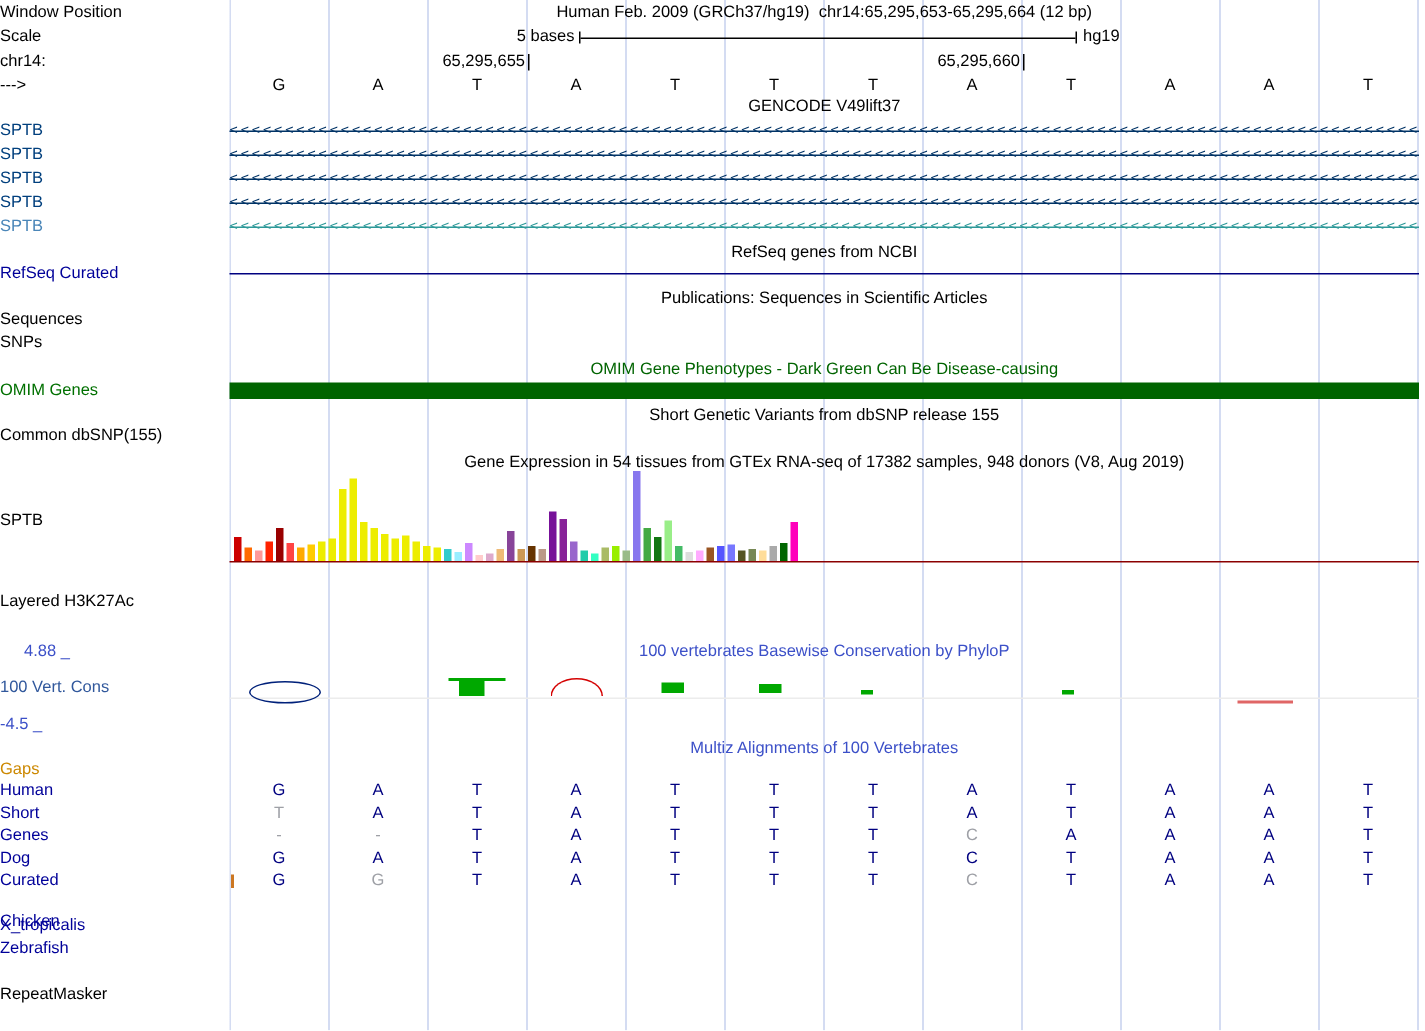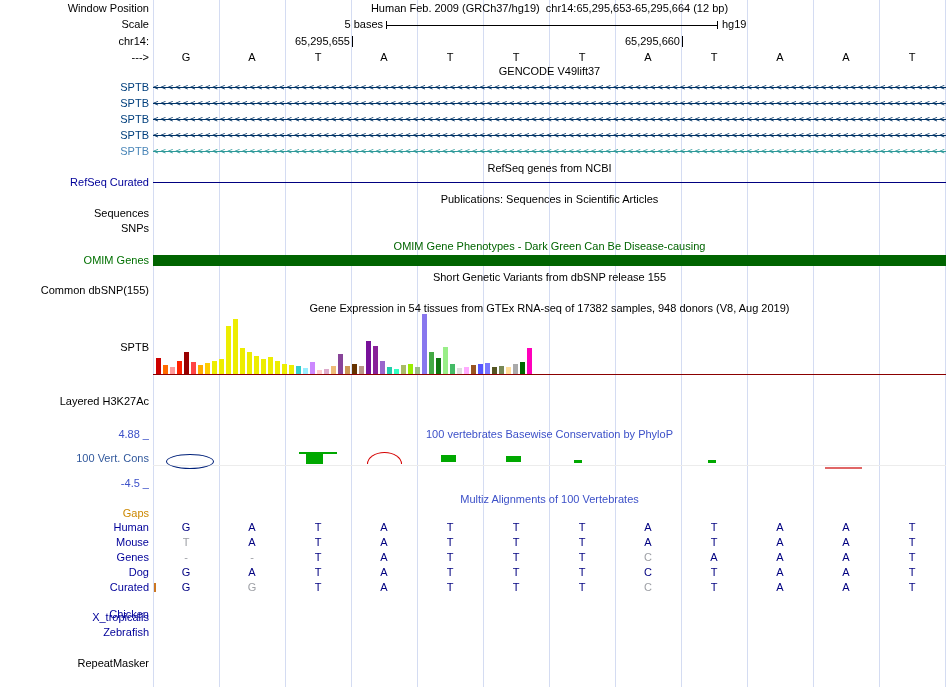--- a/index.html
+++ b/index.html
@@ -1,20 +1,20 @@
 <!DOCTYPE html>
 <html><head>
 <meta charset="utf-8">
 <style>
   html,body{margin:0;padding:0;background:#fff;}
   body{font-family:"Liberation Sans",sans-serif;font-size:11px;color:#000;}
   #browser{position:relative;width:950px;height:687px;background:#fff;overflow:hidden;}
   .grid{position:absolute;left:153px;top:0;width:794px;height:687px;
         background-image:repeating-linear-gradient(to right,#d4dcf2 0,#d4dcf2 1px,transparent 1px,transparent 66px);}
-  .lab{position:absolute;left:0;width:149px;text-align:right;font-size:11px;line-height:13px;white-space:nowrap;}
+  .lab{position:absolute;left:0;width:149px;font-size:11px;line-height:13px;white-space:nowrap;}
   .title{position:absolute;left:153px;width:793px;text-align:center;font-size:11px;line-height:13px;white-space:nowrap;}
   .abs{position:absolute;font-size:11px;line-height:13px;white-space:nowrap;}
   .cells{position:absolute;left:153px;width:793px;height:13px;display:flex;}
   .cell{flex:0 0 66px;text-align:center;font-size:11px;line-height:13px;}
   .cell.gray{color:#9ea0a6 !important;}
   .arrows{position:absolute;left:153px;width:793px;height:13px;overflow:hidden;white-space:nowrap;
           font-family:"DejaVu Sans Mono",monospace;font-size:9px;line-height:13px;letter-spacing:2px;
           background-repeat:no-repeat;background-size:100% 1px;background-position:0 6px;}
   .hline{position:absolute;left:153px;width:793px;}
   .vtick{position:absolute;width:1px;height:11px;background:#000;}
@@ -149,21 +149,21 @@
       <div class="gbar" style="left: 353px; height: 7px; background: rgb(255, 221, 153);"></div>
       <div class="gbar" style="left: 360px; height: 10px; background: rgb(170, 170, 170);"></div>
       <div class="gbar" style="left: 367px; height: 12px; background: rgb(0, 102, 0);"></div>
       <div class="gbar" style="left: 374px; height: 26px; background: rgb(255, 0, 187);"></div>
     </div>
   <div class="hline" style="top: 374px; height: 1px; background: rgb(139, 0, 0);"></div>
 
   <div class="lab" style="top:395px">Layered H3K27Ac</div>
 
   <div class="title" style="top: 428px; color: rgb(60, 80, 200);">100 vertebrates Basewise Conservation by PhyloP</div>
-  <div class="lab" style="top: 428px; color: rgb(60, 80, 200);">4.88 _</div>
+  <div class="lab" style="top: 428px; color: rgb(60, 80, 200); margin-left: 16px;">4.88 _</div>
   <div class="lab" style="top: 452px; color: rgb(49, 88, 156);">100 Vert. Cons</div>
   <div class="lab" style="top: 477px; color: rgb(60, 80, 200);">-4.5 _</div>
   <div id="cons-marks" style="position:absolute;left:153px;top:445px;width:793px;height:32px">
       <div class="cmark cmark-base" style="left: 0px; top: 20px; width: 793px; height: 1px;"></div>
       <div class="cmark cmark-ellipse" style="left: 13px; top: 9px; width: 46px; height: 13px;"></div>
       <div class="cmark cmark-gline" style="left: 146px; top: 7px; width: 38px; height: 2px;"></div>
       <div class="cmark cmark-gbar" style="left: 153px; top: 7px; width: 17px; height: 12px;"></div>
       <div class="cmark cmark-rarc" style="left: 214px; top: 7px; width: 33px; height: 11px;"></div>
       <div class="cmark cmark-gbar" style="left: 288px; top: 10px; width: 15px; height: 7px;"></div>
       <div class="cmark cmark-gbar" style="left: 353px; top: 11px; width: 15px; height: 6px;"></div>
@@ -183,21 +183,21 @@
       <span class="cell">A</span>
       <span class="cell">T</span>
       <span class="cell">T</span>
       <span class="cell">T</span>
       <span class="cell">A</span>
       <span class="cell">T</span>
       <span class="cell">A</span>
       <span class="cell">A</span>
       <span class="cell">T</span>
     </div>
-  <div class="lab" style="top: 536px; color: rgb(0, 0, 153);">Mouse</div>
+  <div class="lab" style="top: 536px; color: rgb(0, 0, 153);">Short</div>
   <div class="cells" style="top: 536px; color: rgb(0, 0, 128);">
       <span class="cell gray">T</span>
       <span class="cell">A</span>
       <span class="cell">T</span>
       <span class="cell">A</span>
       <span class="cell">T</span>
       <span class="cell">T</span>
       <span class="cell">T</span>
       <span class="cell">A</span>
       <span class="cell">T</span>

